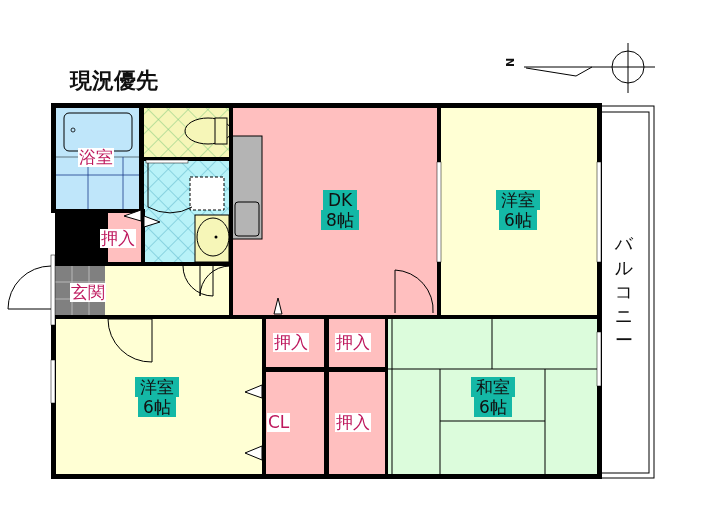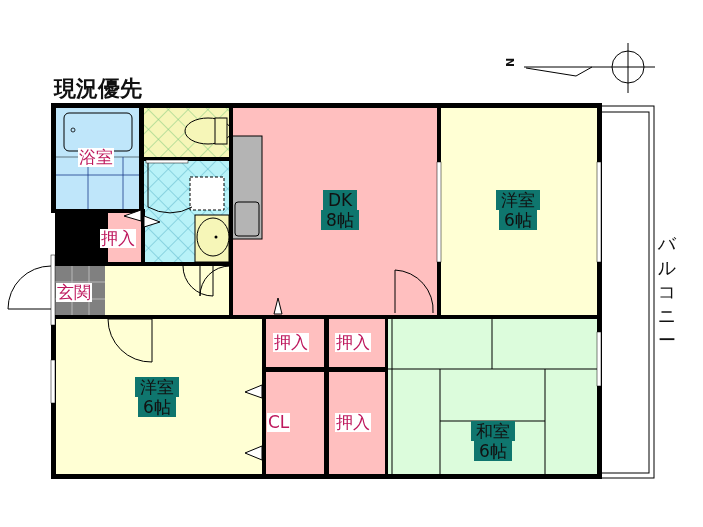--- a/index.html
+++ b/index.html
@@ -1,22 +1,22 @@
 <!DOCTYPE html>
 <html><head>
   <meta charset="utf-8">
   <style>
     html, body { margin:0; padding:0; background:#ffffff; }
     body { width:703px; height:527px; position:relative; overflow:hidden; font-family:"DejaVu Sans", sans-serif; }
     svg { position:absolute; left:0; top:0; }
-    .title { position:absolute; left:54px; top:66px; font-size:22px; font-weight:bold; color:#111; letter-spacing:0px; font-family:"DejaVu Sans", sans-serif;margin-top:8px; }
+    .title { position:absolute; left:70px; top:66px; font-size:22px; font-weight:bold; color:#111; letter-spacing:0px; font-family:"DejaVu Sans", sans-serif; }
     .lbl { position:absolute; background:#ffffff; color:#be185d; font-size:17px; line-height:19px; text-align:center; font-family:"DejaVu Sans", sans-serif; padding:0 1px; }
     .lbl2 { position:absolute; color:#111; font-size:17px; line-height:20px; text-align:center; font-family:"DejaVu Sans", sans-serif; }
-    .lbl2 span { display:block; background:#0f766e; margin:0 auto; width:max-content; padding:0 5px; }
-    .balcony-lbl { position:absolute; left:612px; top:232px; width:24px; font-size:18px; line-height:24px; text-align:center; color:#111; background:#fff; font-family:"DejaVu Sans", sans-serif;margin-left:43px; }
+    .lbl2 span { display:block; background:#14b8a6; margin:0 auto; width:max-content; padding:0 5px; }
+    .balcony-lbl { position:absolute; left:612px; top:232px; width:24px; font-size:18px; line-height:24px; text-align:center; color:#111; background:#fff; font-family:"DejaVu Sans", sans-serif; }
     .compass-n { position:absolute; left:506px; top:56px; font-size:11px; font-weight:bold; transform:rotate(-90deg); color:#111; font-family:"DejaVu Sans", sans-serif; }
   </style>
 </head>
 <body>
 
 <div class="title">現況優先</div>
 
 <svg width="703" height="527" viewBox="0 0 703 527">
   <defs>
     <pattern id="diagGreen" width="14" height="14" patternUnits="userSpaceOnUse" patternTransform="rotate(45)">
@@ -143,35 +143,35 @@
     <polygon points="262,446 245,453 262,460"></polygon>
     <polygon points="141,210 124,216 141,221"></polygon>
     <polygon points="144,216 160,222 144,227"></polygon>
   </g>
 </svg>
 
 <div class="compass-n">N</div>
 
 <div class="lbl" style="left:78px;top:148px;">浴室</div>
 <div class="lbl" style="left:100px;top:229px;">押入</div>
-<div class="lbl" style="left:56px;top:283px;text-align:center;">玄関</div>
+<div class="lbl" style="left:70px;top:283px;text-align:center;">玄関</div>
 
 <div class="lbl2" style="left:305px;top:190px;width:70px;">
   <span>DK</span>
   <span>8帖</span>
 </div>
 <div class="lbl2" style="left:483px;top:190px;width:70px;">
   <span>洋室</span>
   <span>6帖</span>
 </div>
 <div class="lbl2" style="left:122px;top:377px;width:70px;">
   <span>洋室</span>
   <span>6帖</span>
 </div>
-<div class="lbl2" style="left:458px;top:377px;width:70px;margin-top:44px;">
+<div class="lbl2" style="left:458px;top:377px;width:70px;">
   <span>和室</span>
   <span>6帖</span>
 </div>
 
 <div class="lbl" style="left:273px;top:333px;">押入</div>
 <div class="lbl" style="left:335px;top:333px;">押入</div>
 <div class="lbl" style="left:267px;top:413px;">CL</div>
 <div class="lbl" style="left:335px;top:413px;">押入</div>
 
 <div class="balcony-lbl">バルコニー</div>

